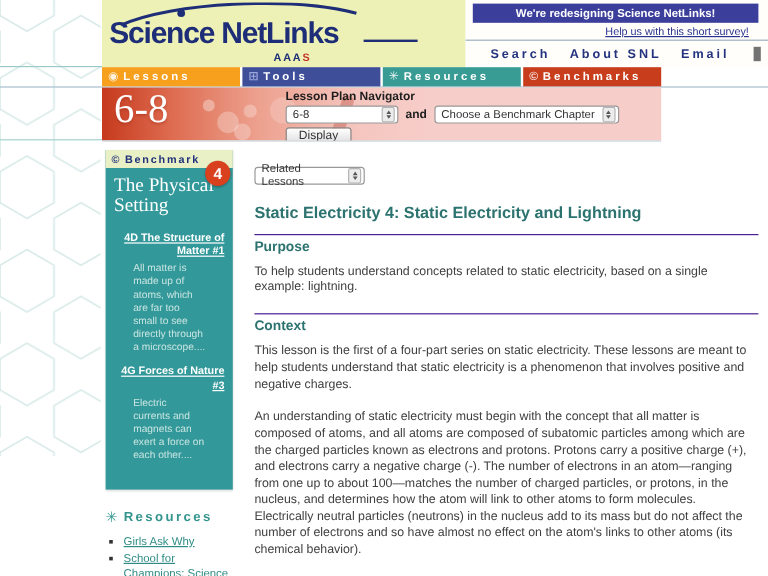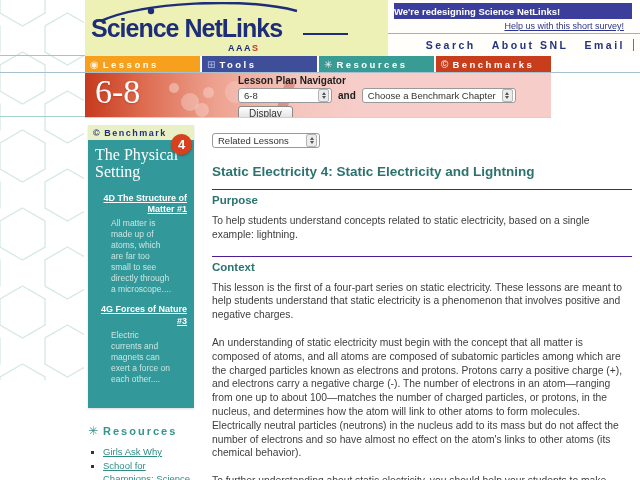--- a/index.html
+++ b/index.html
@@ -18,25 +18,25 @@
   #header-box{position:absolute;left:85px;top:0;width:303px;height:56px;background:#EDF1B5;}
   #logo{position:absolute;left:6px;top:14px;white-space:nowrap;}
   .logo-text{font-size:25px;font-weight:bold;color:#1E2D77;letter-spacing:-1px;}
   #swoosh{position:absolute;left:2px;top:-12px;}
   #logo-dash{position:absolute;right:40px;top:33px;width:45px;height:2px;background:#1E2D77;}
   #org{position:absolute;left:143px;top:43px;font-size:9px;font-weight:bold;letter-spacing:1.5px;color:#1E2D77;}
   #org .org-suffix{color:#C4322A;}
 
   #header-right{position:absolute;left:388px;top:0;width:252px;height:56px;background:#fffefa;}
   .notice{position:absolute;top:3px;left:6px;right:8px;background:#3B3F9B;color:#fff;
-          font-size:9.5px;font-weight:bold;padding:2.5px 0;}
+          font-size:9.5px;font-weight:bold;text-align:center;padding:2.5px 0;}
   .survey{position:absolute;top:21px;right:16px;font-size:9px;color:#2A3490;text-decoration:underline;}
   .hr-line{position:absolute;top:33px;left:0;width:252px;height:1px;background:#9fb0c0;}
   .utility{position:absolute;top:39px;right:6px;display:flex;gap:16px;font-size:10.5px;
-           letter-spacing:2.5px;color:#24337F;font-weight:bold;border-right:1px solid #737373;padding-right:8px;}
+           letter-spacing:2.5px;color:#24337F;font-weight:bold;border-right:6px solid #737373;padding-right:20px;}
   .utility a{color:#24337F;text-decoration:none;}
 
   
   #nav{position:absolute;left:85px;top:56px;width:466px;height:16px;display:flex;gap:2px;}
   .tab{flex:1;display:flex;align-items:center;padding-left:5px;color:#fff;
        font-size:9.5px;font-weight:bold;letter-spacing:2.5px;cursor:pointer;}
   .tab .ticon{font-size:10px;margin-right:4px;letter-spacing:0;opacity:.85;}
   .tab-lessons{background:#F6A01E;}
   .tab-tools{background:#3F4E99;}
   .tab-tools .ticon{color:#aab6e8;}
@@ -62,21 +62,21 @@
   .and{font-size:10px;font-weight:bold;color:#1d1d1d;}
   .display-btn{margin-top:3px;background:linear-gradient(#ffffff,#dcdcdc);border:1px solid #8a8a8a;
                border-radius:3px;font-size:10px;color:#333;padding:1px 10px;display:inline-block;cursor:pointer;}
 
   
   .sel{display:inline-flex;align-items:center;justify-content:space-between;background:#fff;
        border:1px solid #999;border-radius:3px;height:15px;font-size:9.5px;color:#333;
        padding:0 2px 0 5px;box-sizing:border-box;cursor:pointer;}
   .sel-grade{width:94px;}
   .sel-chapter{width:154px;}
-  .sel-related{width:108px;}
+  .sel-related{width:92px;}
   .arr{margin-left:4px;background:#ececec;border:1px solid #b5b5b5;border-radius:2px;width:9px;height:11px;
        display:flex;flex-direction:column;align-items:center;justify-content:center;gap:1px;}
   .t-up{width:0;height:0;border-left:2.5px solid transparent;border-right:2.5px solid transparent;border-bottom:3px solid #555;}
   .t-dn{width:0;height:0;border-left:2.5px solid transparent;border-right:2.5px solid transparent;border-top:3px solid #555;}
 
   
   #sidebar{position:absolute;left:88px;top:125px;width:106px;}
   .bench-box{background:#33989A;position:relative;padding-bottom:14px;box-shadow:0 1px 2px rgba(0,0,0,.15);}
   .bench-strip{background:#EAF0C6;height:15px;display:flex;align-items:center;padding-left:5px;
                font-size:9px;font-weight:bold;letter-spacing:1.5px;color:#20307A;}

